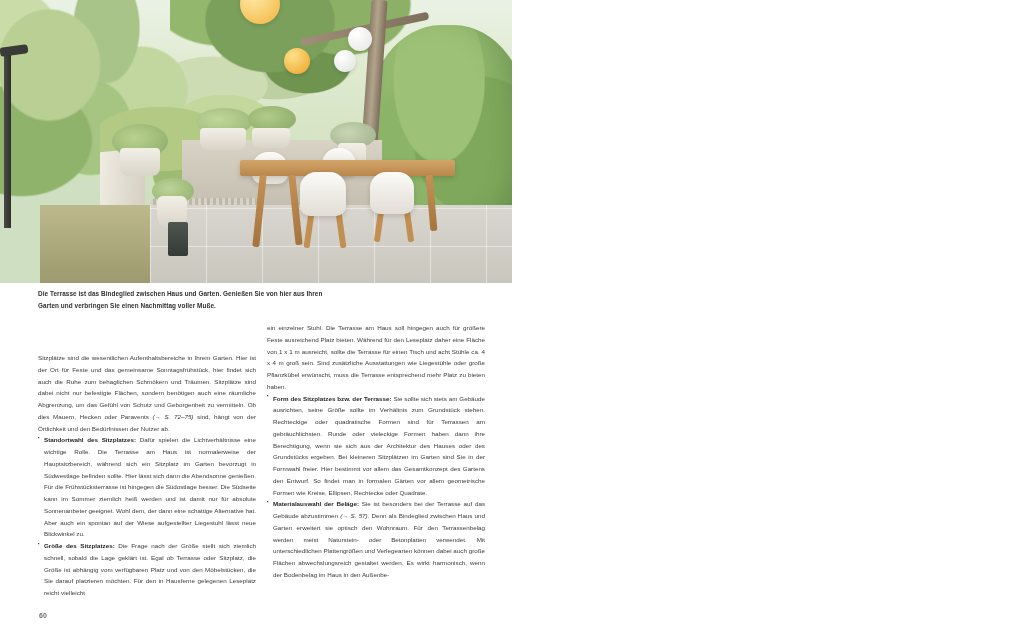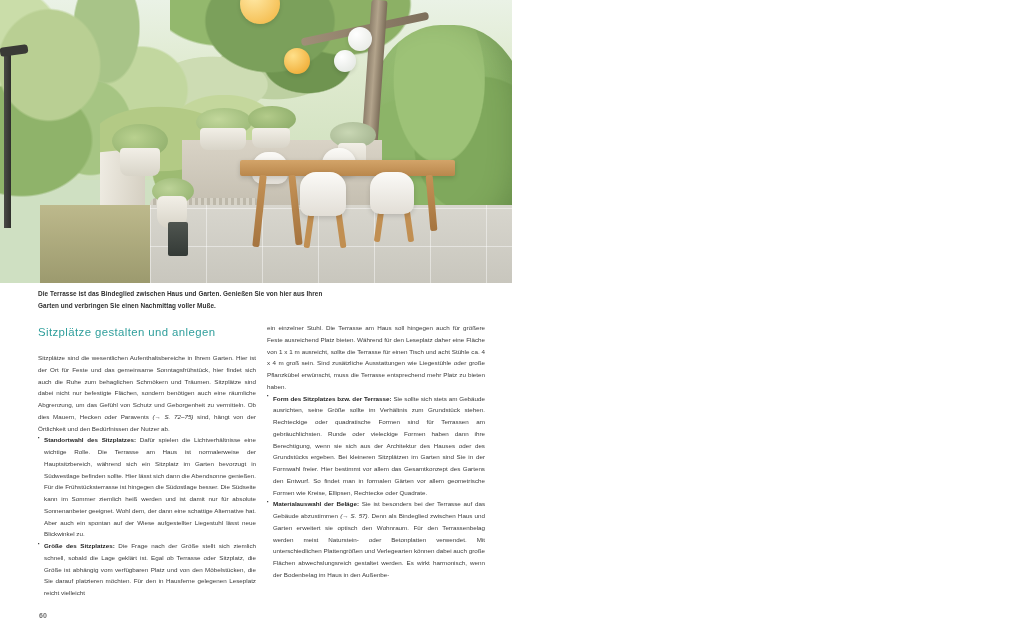--- a/index.html
+++ b/index.html
@@ -237,23 +237,20 @@
     <div class="ph-layer clegs cl4"></div>
     <div class="ph-layer chair c3"></div>
     <div class="ph-layer chair c4"></div>
     <div class="ph-layer lantern-floor"></div>
     <div class="ph-layer pole"></div>
     <div class="ph-layer pole-head"></div>
   </div>
 
   <div id="caption">Die Terrasse ist das Bindeglied zwischen Haus und Garten. Genießen Sie von hier aus Ihren Garten und verbringen Sie einen Nachmittag voller Muße.</div>
 
-  <div id="left-col-1-head">
-    <h2 class="sec-head">Sitzplätze gestalten und anlegen</h2>
-  </div>
 
   <div id="left-col-1-body" class="colblock">
     <p><span>Sitzplätze sind die wesentlichen Aufenthaltsbereiche in Ihrem Garten. Hier ist der Ort für Feste und das gemeinsame Sonntagsfrühstück, hier findet sich auch die Ruhe zum behaglichen Schmökern und Träumen. Sitzplätze sind dabei nicht nur befestigte Flächen, sondern benötigen auch eine räumliche Abgrenzung, um das Gefühl von Schutz und Geborgenheit zu vermitteln. Ob dies Mauern, Hecken oder Paravents</span> <span class="ital">(→ S. 72–75)</span><span> sind, hängt von der Örtlichkeit und den Bedürfnissen der Nutzer ab.</span></p>
     <p class="bullet"><b>Standortwahl des Sitzplatzes:</b><span> Dafür spielen die Lichtverhältnisse eine wichtige Rolle. Die Terrasse am Haus ist normalerweise der Hauptsitzbereich, während sich ein Sitzplatz im Garten bevorzugt in Südwestlage befinden sollte. Hier lässt sich dann die Abendsonne genießen. Für die Frühstücksterrasse ist hingegen die Südostlage besser. Die Südseite kann im Sommer ziemlich heiß werden und ist damit nur für absolute Sonnenanbeter geeignet. Wohl dem, der dann eine schattige Alternative hat. Aber auch ein spontan auf der Wiese aufgestellter Liegestuhl lässt neue Blickwinkel zu.</span></p>
     <p class="bullet"><b>Größe des Sitzplatzes:</b><span> Die Frage nach der Größe stellt sich ziemlich schnell, sobald die Lage geklärt ist. Egal ob Terrasse oder Sitzplatz, die Größe ist abhängig vom verfügbaren Platz und von den Möbelstücken, die Sie darauf platzieren möchten. Für den in Hausferne gelegenen Leseplatz reicht vielleicht</span></p>
   </div>
 
   <div id="left-col-2" class="colblock">
     <p>ein einzelner Stuhl. Die Terrasse am Haus soll hingegen auch für größere Feste ausreichend Platz bieten. Während für den Leseplatz daher eine Fläche von 1 x 1 m ausreicht, sollte die Terrasse für einen Tisch und acht Stühle ca. 4 x 4 m groß sein. Sind zusätzliche Ausstattungen wie Liegestühle oder große Pflanzkübel erwünscht, muss die Terrasse entsprechend mehr Platz zu bieten haben.</p>
     <p class="bullet"><b>Form des Sitzplatzes bzw. der Terrasse:</b><span> Sie sollte sich stets am Gebäude ausrichten, seine Größe sollte im Verhältnis zum Grundstück stehen. Rechteckige oder quadratische Formen sind für Terrassen am gebräuchlichsten. Runde oder vieleckige Formen haben dann ihre Berechtigung, wenn sie sich aus der Architektur des Hauses oder des Grundstücks ergeben. Bei kleineren Sitzplätzen im Garten sind Sie in der Formwahl freier. Hier bestimmt vor allem das Gesamtkonzept des Gartens den Entwurf. So findet man in formalen Gärten vor allem geometrische Formen wie Kreise, Ellipsen, Rechtecke oder Quadrate.</span></p>

